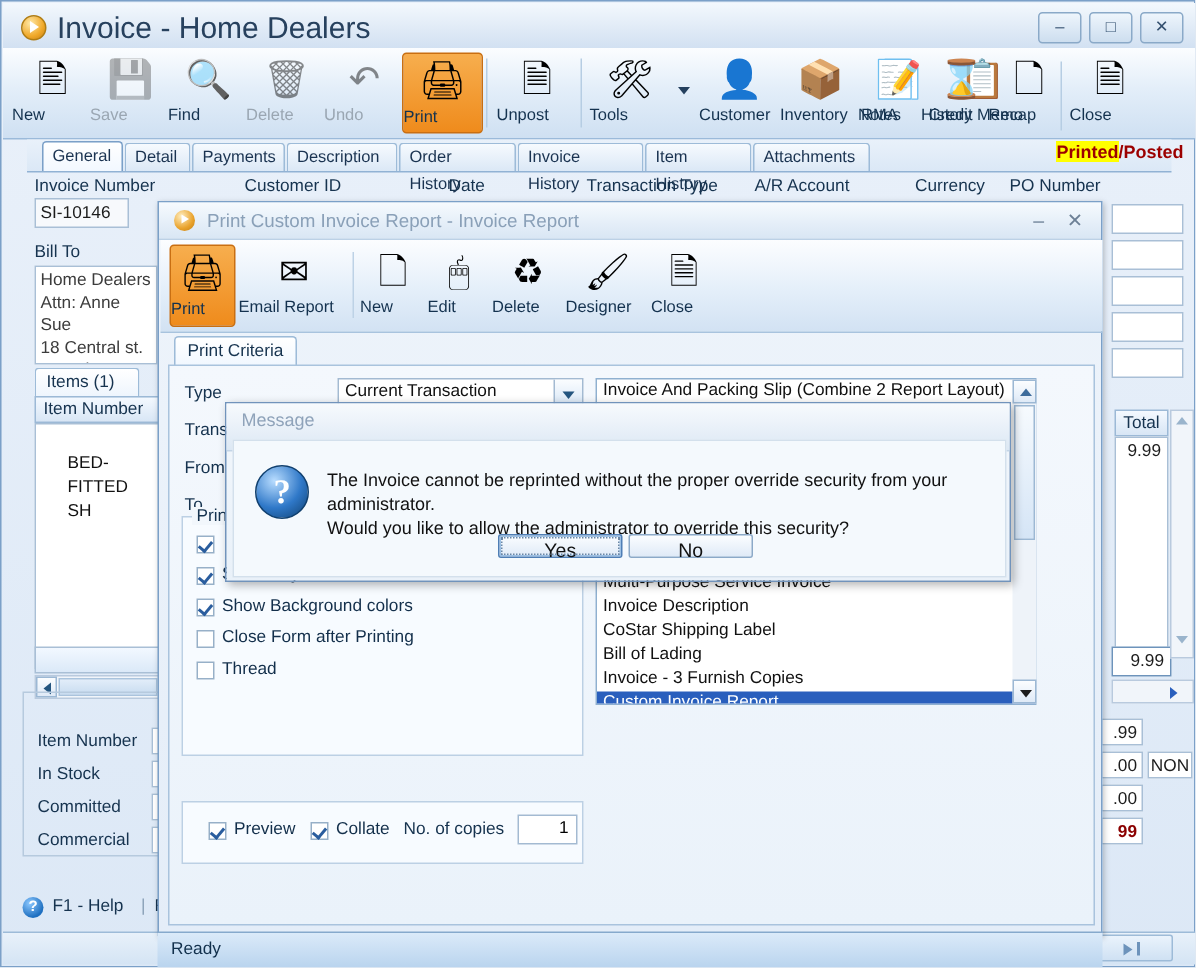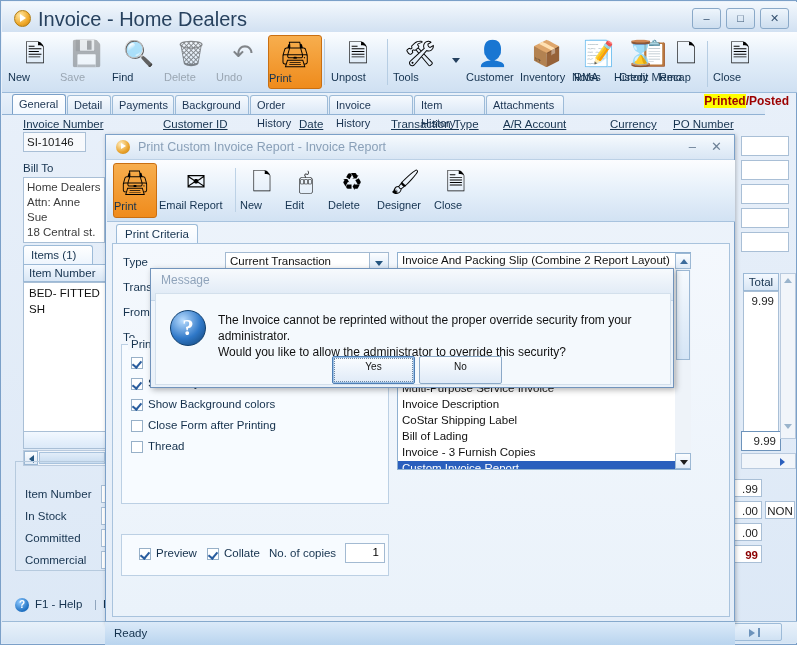--- a/index.html
+++ b/index.html
@@ -69,42 +69,42 @@
   .tbtn .ico{display:block;height:33px;line-height:33px;font-size:25px;}
   .tbtn .lbl{display:block;font-size:11px;color:#14324f;margin-top:1px;}
   .tbtn.disabled .lbl{color:#9aa6b2;}
   .tbtn.disabled .ico{opacity:.45;filter:grayscale(1);}
   .tsep{position:absolute;top:7px;width:1px;height:46px;background:#b6cde3;}
   .tcaret{position:absolute;top:26px;width:0;height:0;
     border-left:4px solid transparent;border-right:4px solid transparent;border-top:5px solid #24405e;}
 
   
   .tabstrip{
-    position:absolute;left:1px;top:92px;width:763px;height:21px;
+    position:absolute;left:17px;top:92px;width:763px;height:21px;
     background:linear-gradient(#e9f1fa,#dbe8f6);
     border-bottom:1px solid #91b2d4;
   }
   .tab{
     position:absolute;top:2px;height:19px;line-height:18px;
     padding:0 6px;font-size:11px;color:#1a3351;
     background:linear-gradient(#f6fafe,#dbe8f6);
     border:1px solid #9dbbd8;border-bottom:none;
     border-radius:3px 3px 0 0;box-sizing:border-box;
   }
   .tab.sel{
     background:linear-gradient(#ffffff,#f2f8ff);
     border-color:#7ba0c8;top:1px;height:20px;line-height:19px;font-weight:normal;
   }
   .printed{
     position:absolute;right:7px;top:93px;font-size:12px;font-weight:bold;color:#9c0000;
   }
   .printed .hl{background:#ffff00;color:#9c0000;}
 
   
-  .colhdr{position:absolute;top:117px;font-size:11.5px;color:#16334f;text-decoration:underline;}
+  .colhdr{position:absolute;top:117px;font-size:11.5px;color:#16334f;}
 
   
   .fld{
     position:absolute;background:#fff;border:1px solid #a9bfd6;box-sizing:border-box;
     font-size:11.5px;color:#1c1c1c;padding:1px 3px;line-height:16px;overflow:hidden;
   }
   .fld.gray{background:#f7f9fc;}
   .fld.right{text-align:right;}
   .fld.red{color:#8b0000;font-weight:bold;text-align:right;}
 
@@ -263,24 +263,24 @@
     position:absolute;left:14px;top:16px;width:34px;height:34px;border-radius:50%;
     background:radial-gradient(circle at 35% 28%,#b9ddff,#2f78c8 55%,#10406f);
     border:1px solid #0f3f6e;
   }
   .qicon:after{
     content:"?";position:absolute;left:0;right:0;top:4px;text-align:center;
     font-size:23px;font-weight:bold;color:#fff;font-family:"Liberation Serif",serif;line-height:26px;
   }
   .msg-text{position:absolute;left:62px;top:18px;width:440px;font-size:12px;color:#111;line-height:16px;}
   .msgbtn{
-    position:absolute;height:28px;width:83px;
+    position:absolute;height:16px;width:83px;
     background:linear-gradient(#fbfdff,#dfeaf7);
     border:1px solid #8ba9c8;border-radius:2px;box-sizing:border-box;
-    font-size:10px;text-align:center;line-height:20px;color:#111;
+    font-size:13px;text-align:center;line-height:20px;color:#111;
   }
   .msgbtn.def{outline:1px dotted #6a86a5;outline-offset:-3px;border-color:#4e7eb5;box-shadow:0 0 0 1px #9cc0e4 inset;}
 
   
   .statusbar{
     position:absolute;left:105px;bottom:0;width:630px;height:24px;
     background:linear-gradient(#dbeaf9,#b9d4ee);
     border-top:1px solid #86a9cc;box-sizing:border-box;
   }
   .statusbar .txt{position:absolute;left:9px;top:5px;font-size:11.5px;color:#12304c;}
@@ -385,21 +385,21 @@
     <div class="tsep" style="position:absolute;left:706px;top:40px;"></div>
     <div class="tbtn" style="position:absolute;left:712px;top:34px;">
       <span class="ico">🗎</span>
       <span class="lbl">Close</span>
     </div>
 
     <div class="tabstrip">
       <div class="tab sel" style="left:10px;width:54px"><span>General</span></div>
       <div class="tab" style="left:65px;width:44px"><span>Detail</span></div>
       <div class="tab" style="left:110px;width:62px"><span>Payments</span></div>
-      <div class="tab" style="left:173px;width:74px"><span>Background</span></div>
+      <div class="tab" style="left:173px;width:74px"><span>Description</span></div>
       <div class="tab" style="left:248px;width:78px"><span>Order History</span></div>
       <div class="tab" style="left:327px;width:84px"><span>Invoice History</span></div>
       <div class="tab" style="left:412px;width:71px"><span>Item History</span></div>
       <div class="tab" style="left:484px;width:78px"><span>Attachments</span></div>
     </div>
     <div class="printed">
       <span class="hl">Printed</span><span>/</span><span>Posted</span>
     </div>
 
     <div class="colhdr" style="left:22px">Invoice Number</div>
@@ -415,21 +415,21 @@
     <div class="lbl" style="left:22px;top:161px">Bill To</div>
     <div class="fld" style="left:22px;top:176px;width:82px;height:66px;line-height:15px;color:#3c3c3c;padding-top:2px">
       <div>Home Dealers</div>
       <div>Attn: Anne Sue</div>
       <div>18 Central st.</div>
       <div>Stoneham, MA</div>
     </div>
 
     <div class="minitab" style="left:22px;top:244px;width:70px">Items (1)</div>
     <div class="gridhdr" style="left:22px;top:263px;width:84px">Item Number</div>
-    <div class="fld" style="left:22px;top:281px;width:84px;height:164px;padding:0">
+    <div class="fld" style="left:22px;top:281px;width:84px;height:164px;padding:16px">
       <div class="gridcell" style="position:relative;left:0;top:2px">BED- FITTED SH</div>
     </div>
     <div class="fld" style="left:22px;top:430px;width:84px;height:18px;background:linear-gradient(#f2f8ff,#dbe9f8)"></div>
     <div class="scrollh" style="left:22px;top:449px;width:84px">
       <div class="arrbtn" style="left:0;top:0;width:14px;height:14px">
         <div class="tri" style="left:4px;top:3px;border-top:4px solid transparent;border-bottom:4px solid transparent;border-right:5px solid #24557f"></div>
       </div>
       <div style="position:absolute;left:15px;top:1px;right:1px;bottom:1px;background:linear-gradient(#e2edf9,#c8dcf0);border:1px solid #a9c3dd;box-sizing:border-box"></div>
     </div>
 

